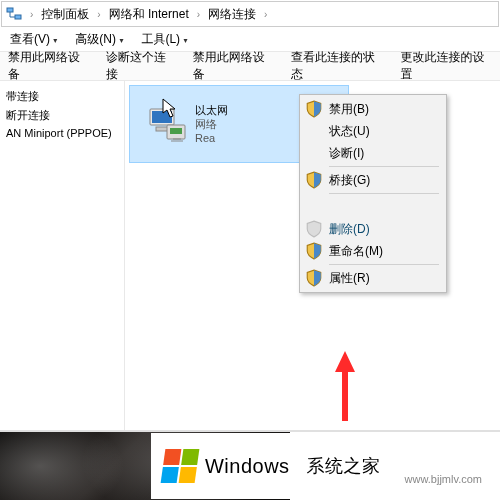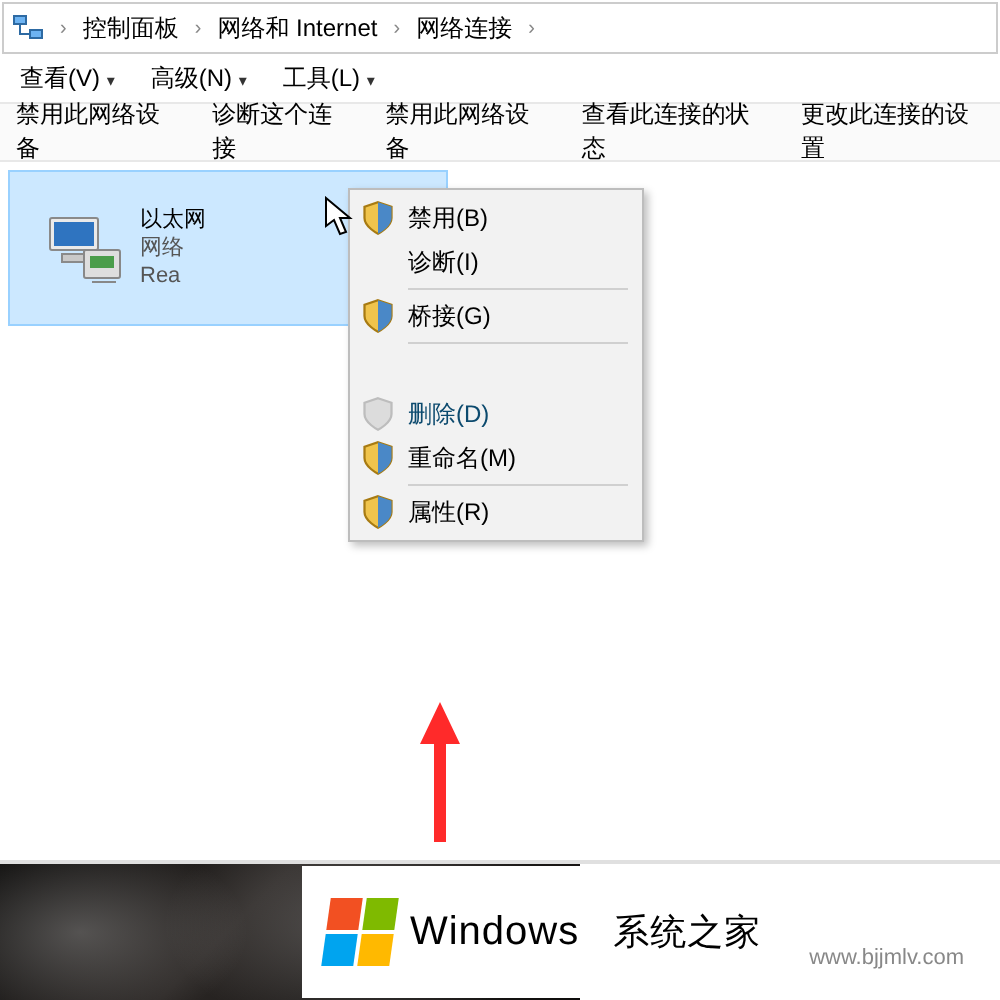--- a/index.html
+++ b/index.html
@@ -83,20 +83,25 @@
 
 <div class="toolbar">
   <span class="tool-item">禁用此网络设备</span>
   <span class="tool-item">诊断这个连接</span>
   <span class="tool-item">禁用此网络设备</span>
   <span class="tool-item">查看此连接的状态</span>
   <span class="tool-item">更改此连接的设置</span>
 </div>
 
 <div class="content">
+  <div class="sidebar">
+    <div class="side-item">带连接</div>
+    <div class="side-item">断开连接</div>
+    <div class="side-item">AN Miniport (PPPOE)</div>
+  </div>
 
   <div class="main">
     <div class="conn">
       <span class="conn-icon">
         <svg viewBox="0 0 42 42">
           <rect x="3" y="6" width="24" height="16" rx="1" fill="#eaeaea" stroke="#8a8a8a"></rect>
           <rect x="5" y="8" width="20" height="12" fill="#2f74c0"></rect>
           <rect x="9" y="24" width="12" height="4" fill="#c9c9c9" stroke="#8a8a8a"></rect>
           <rect x="20" y="22" width="18" height="14" rx="1" fill="#dedede" stroke="#888"></rect>
           <rect x="23" y="25" width="12" height="6" fill="#4a9d4a"></rect>
@@ -115,20 +120,24 @@
         <span class="ctx-ico">
             <svg viewBox="0 0 16 16">
               <path d="M8 1 L14 3 V8 C14 12 8 15 8 15 C8 15 2 12 2 8 V3 Z" fill="#f0c44c" stroke="#a87b12"></path>
               <path d="M8 1 L14 3 V8 C14 12 8 15 8 15 Z" fill="#4a88c7"></path>
             </svg>
           </span>
         <span>禁用(B)</span>
       </div>
       <div class="ctx-row">
         <span class="ctx-ico"></span>
+        <span>状态(U)</span>
+      </div>
+      <div class="ctx-row">
+        <span class="ctx-ico"></span>
         <span>诊断(I)</span>
       </div>
       <div class="ctx-sep"></div>
       <div class="ctx-row">
         <span class="ctx-ico">
             <svg viewBox="0 0 16 16">
               <path d="M8 1 L14 3 V8 C14 12 8 15 8 15 C8 15 2 12 2 8 V3 Z" fill="#f0c44c" stroke="#a87b12"></path>
               <path d="M8 1 L14 3 V8 C14 12 8 15 8 15 Z" fill="#4a88c7"></path>
             </svg>
           </span>

